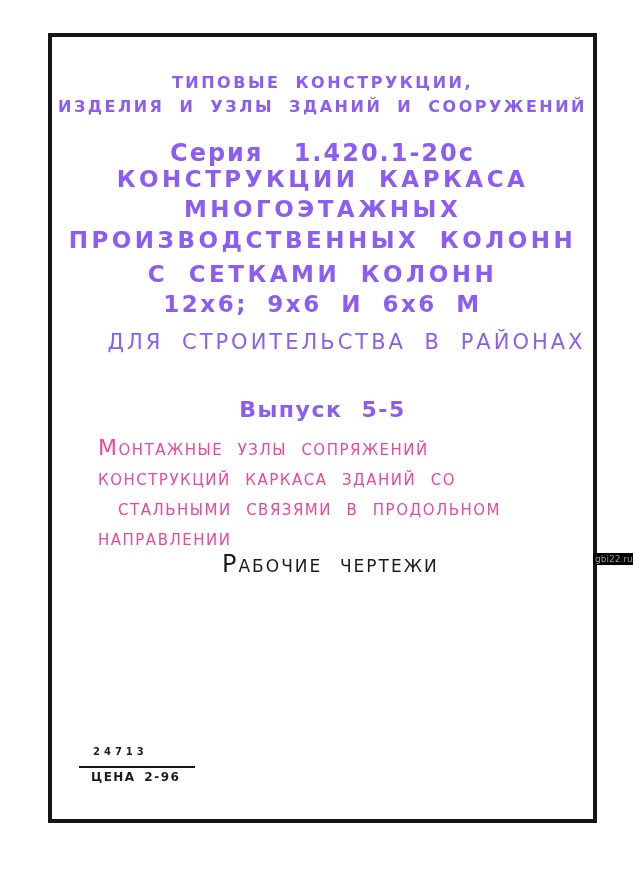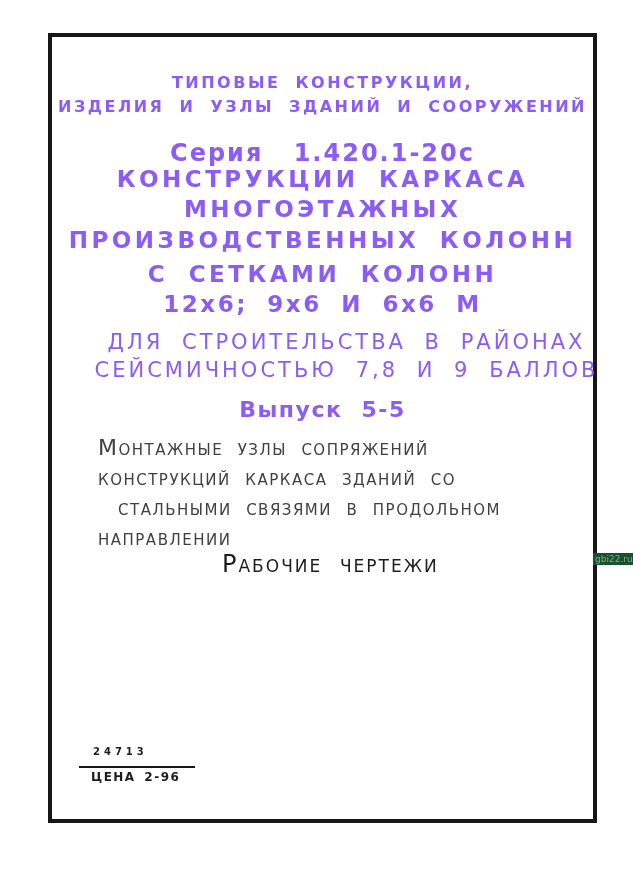--- a/index.html
+++ b/index.html
@@ -78,21 +78,21 @@
   .subtitle {
     position: absolute;
     left: 46px;
     text-align: left;
     white-space: nowrap;
     font-size: 22px;
     font-weight: normal;
     font-variant: small-caps;
     letter-spacing: 1.5px;
     word-spacing: 6px;
-    color: #404040;
+    color: #ec4899;
   }
   .sub1 { top: 398px; }
   .sub2 { top: 428px; }
   .sub3 { top: 458px; margin-left: 20px; }
   .sub4 { top: 488px; }
   .doctype {
     position: absolute;
     left: 170px;
     top: 513px;
     font-size: 24px;
@@ -129,21 +129,21 @@
     letter-spacing: 1.5px;
     word-spacing: 3px;
     color: #1c1c1c;
   }
   .watermark {
     position: absolute;
     left: 593px;
     top: 553px;
     font-size: 9px;
     color: #9a9a9a;
-    background: #14532d;
+    background: #000000;
     padding: 1px 0 1px 2px;
     white-space: nowrap;
   }
 </style>
 </head>
 <body>
 
 <div class="page">
   <div class="frame">
 
@@ -152,21 +152,20 @@
 
     <div class="line series">Серия 1.420.1-20с</div>
 
     <div class="line title t1">КОНСТРУКЦИИ КАРКАСА</div>
     <div class="line title t2">МНОГОЭТАЖНЫХ</div>
     <div class="line title t3">ПРОИЗВОДСТВЕННЫХ КОЛОНН</div>
     <div class="line title t4">С СЕТКАМИ КОЛОНН</div>
     <div class="line title t5">12х6; 9х6 И 6х6 М</div>
 
     <div class="line seismic s1">ДЛЯ СТРОИТЕЛЬСТВА В РАЙОНАХ</div>
-    <div class="line seismic s2">СЕЙСМИЧНОСТЬЮ 7,8 И 9 БАЛЛОВ</div>
 
     <div class="line issue">Выпуск 5-5</div>
 
     <div class="subtitle sub1">Монтажные узлы сопряжений</div>
     <div class="subtitle sub2">конструкций каркаса зданий со</div>
     <div class="subtitle sub3">стальными связями в продольном</div>
     <div class="subtitle sub4">направлении</div>
 
     <div class="doctype">Рабочие чертежи</div>
 

